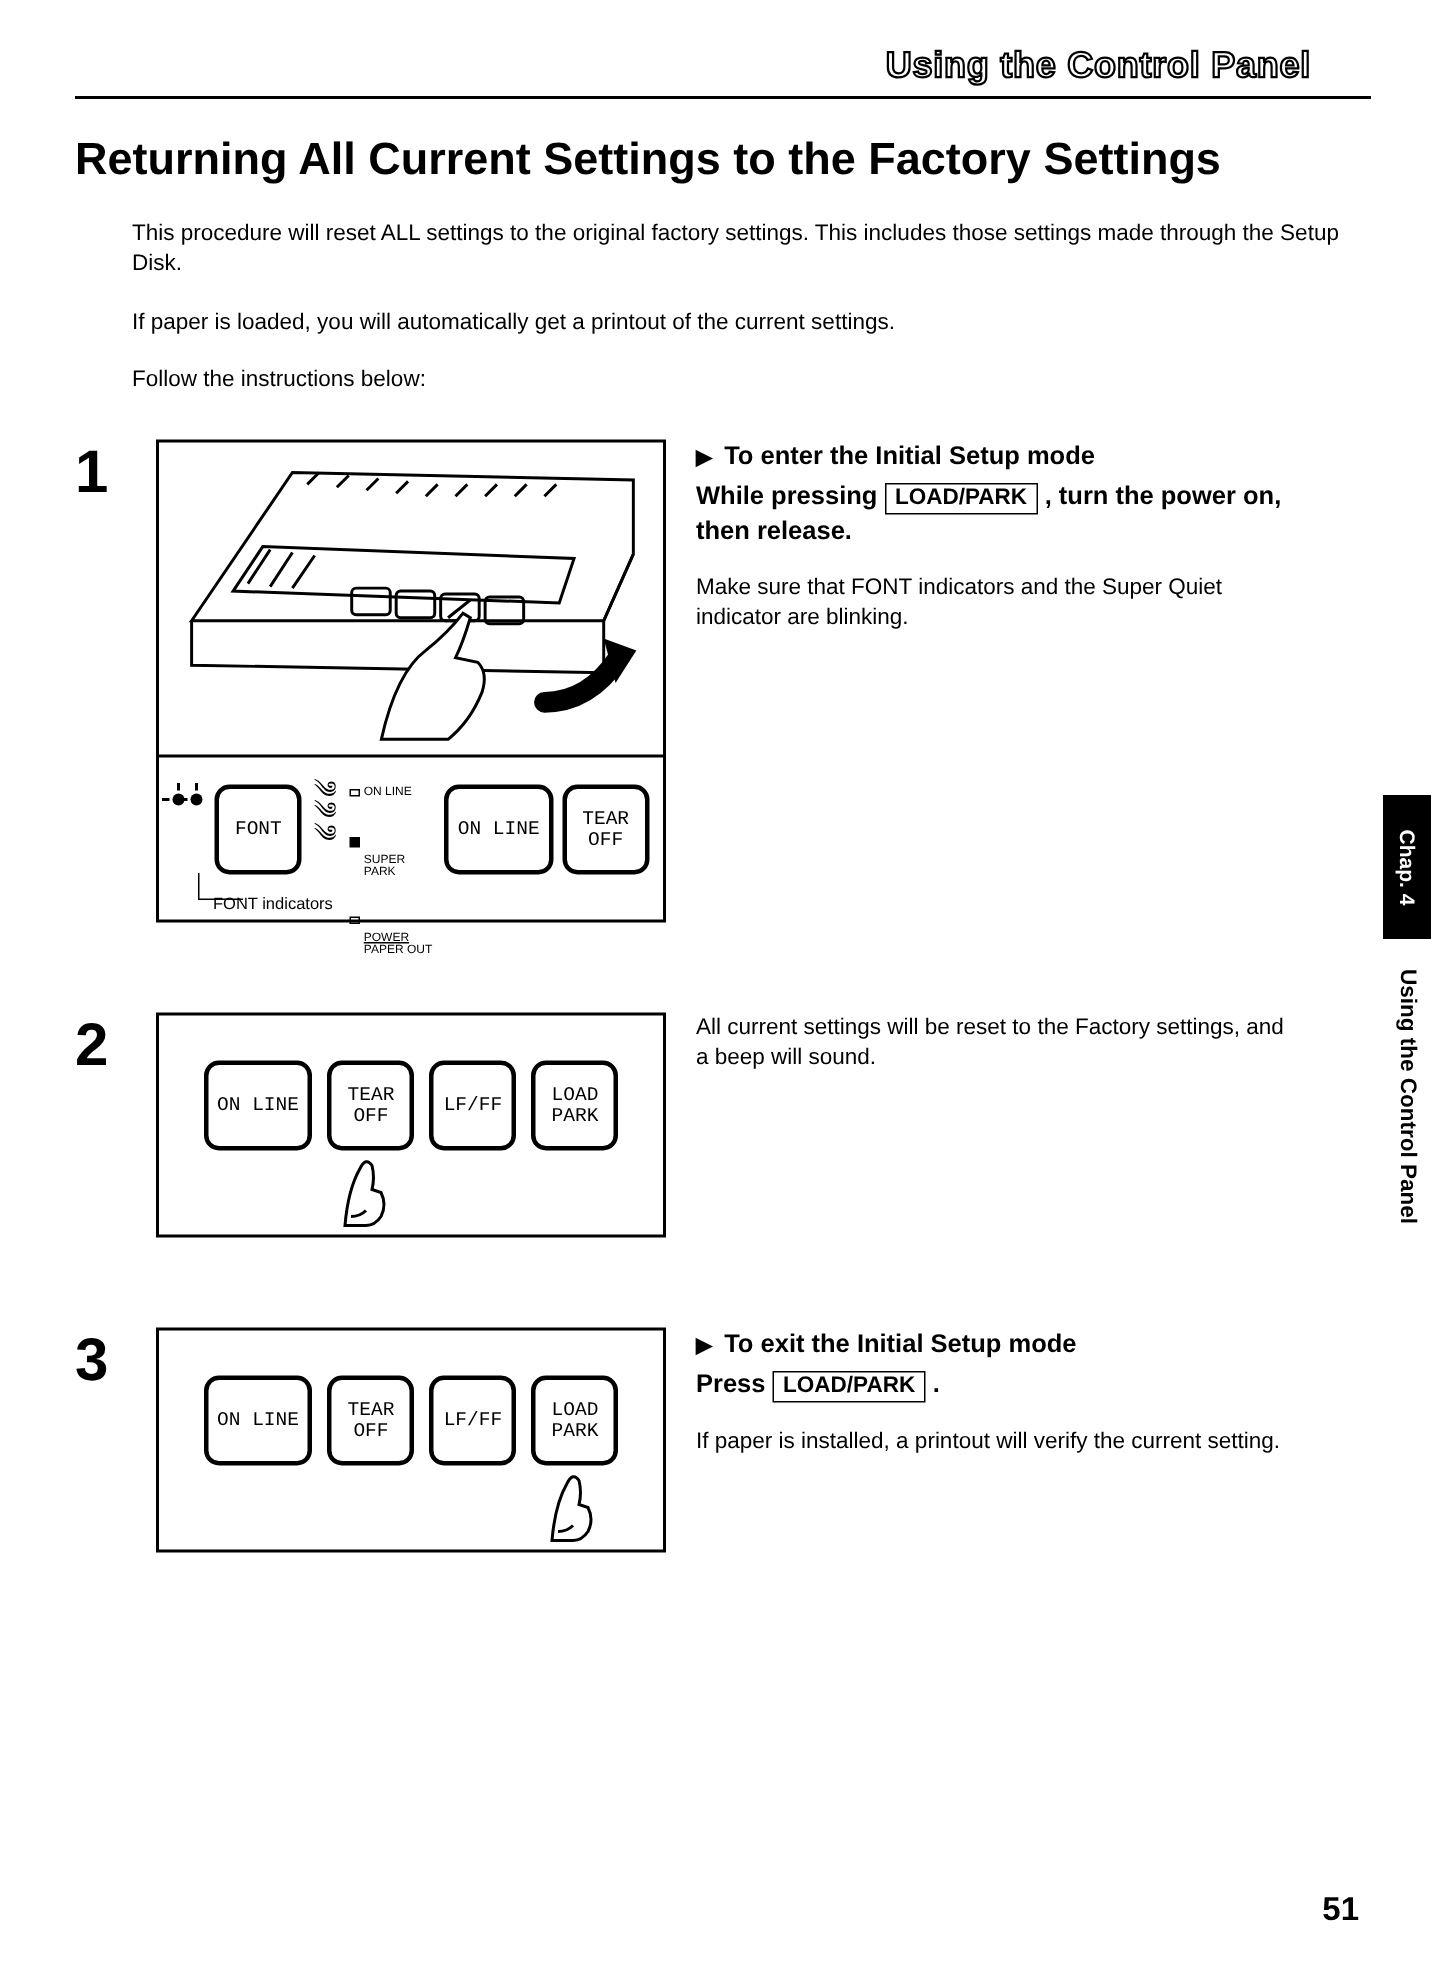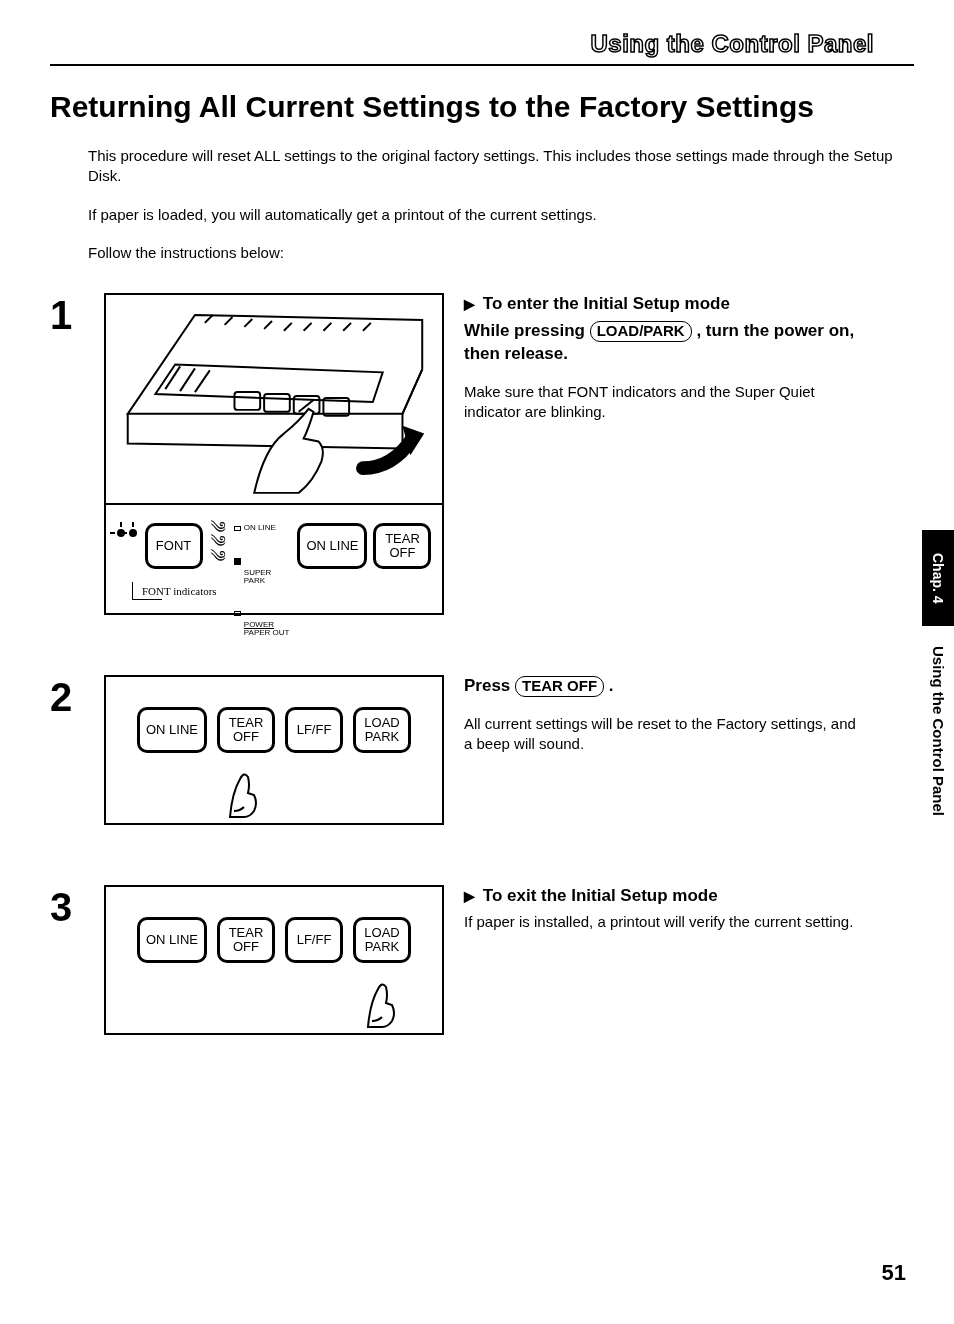--- a/index.html
+++ b/index.html
@@ -79,25 +79,25 @@
     border: 3px solid #000;
     border-radius: 10px;
     display: inline-flex;
     flex-direction: column;
     align-items: center;
     justify-content: center;
     font-size: 13px;
     font-weight: 500;
     line-height: 1.1;
     padding: 8px 6px;
-    height: 46px;
+    height: 60px;
     min-width: 58px;
     text-align: center;
     background: #fff;
-    font-family: Liberation Sans, sans-serif;
+    font-family: Liberation Mono, monospace;
   }
   .key.w2 { min-width: 66px; }
   .font-dots {
     display: flex;
     align-items: center;
     gap: 4px;
     margin-right: 2px;
     position: relative;
     top: 6px;
   }
@@ -129,23 +129,22 @@
     line-height: 1.3;
     gap: 4px;
     margin-right: 2px;
   }
   .led-labels .row { display:flex; align-items:center; gap:3px; }
   .led-labels .sq { width:7px; height:5px; border:1px solid #000; display:inline-block; }
   .led-labels .sqf { width:7px; height:7px; background:#000; display:inline-block; }
   .led-labels .split { display:flex; flex-direction: column; line-height:1;margin-top:32px; }
   .font-ind-label {
     position: absolute;
-    bottom: 16px; left: 36px;
+    bottom: 4px; left: 36px;
     font-size: 11px;
-    font-family: Liberation Serif, serif;
   }
   .font-ind-line {
     position: absolute;
     width: 30px; height: 18px;
     border-left: 1px solid #000;
     border-bottom: 1px solid #000;
     bottom: 13px; left: 26px;
   }
   .panel-row {
     display: flex;
@@ -175,21 +174,21 @@
     gap: 8px;
   }
   .tri { font-size: 14px; }
   .step-text .instr {
     font-weight: bold;
     font-size: 17px;
     margin-bottom: 16px;
   }
   .inline-key {
     border: 1.5px solid #000;
-    border-radius: 10px;
+    border-radius: 0;
     padding: 0px 6px 2px 6px;
     font-weight: bold;
     white-space: nowrap;
     font-size: 15px;
   }
   .sidetab {
     position: absolute;
     right: 0;
     top: 530px;
     width: 32px;
@@ -335,23 +334,20 @@
       <div class="finger" style="left:120px;">
         <svg viewBox="0 0 34 52">
             <g stroke="#000" stroke-width="2" fill="#fff">
               <path d="M4 50 Q6 26 14 12 Q18 4 22 10 Q24 18 22 26 L28 28 Q32 36 28 44 Q24 50 18 50 Z"></path>
               <path d="M8 44 Q14 44 18 40"></path>
             </g>
           </svg>
       </div>
     </div>
     <div class="step-text">
-      <div class="instr">
-        <span>Press </span><span class="inline-key">TEAR OFF</span><span> .</span>
-      </div>
       <p>All current settings will be reset to the Factory settings, and a beep will sound.</p>
     </div>
   </div>
 
   <div class="step">
     <div class="step-num">3</div>
     <div class="step-illus panel3">
       <div class="panel-row">
         <div class="key w2">ON LINE</div>
         <div class="key">
@@ -371,20 +367,23 @@
               <path d="M8 44 Q14 44 18 40"></path>
             </g>
           </svg>
       </div>
     </div>
     <div class="step-text">
       <div class="lead">
           <span class="tri">▶</span>
           <span>To exit the Initial Setup mode</span>
         </div>
+      <div class="instr">
+        <span>Press </span><span class="inline-key">LOAD/PARK</span><span> .</span>
+      </div>
       <p>If paper is installed, a printout will verify the current setting.</p>
     </div>
   </div>
 
 </div>
 
 <div class="sidetab">Chap. 4</div>
 <div class="sidetab2">Using the Control Panel</div>
 <div class="pagenum">51</div>
 

